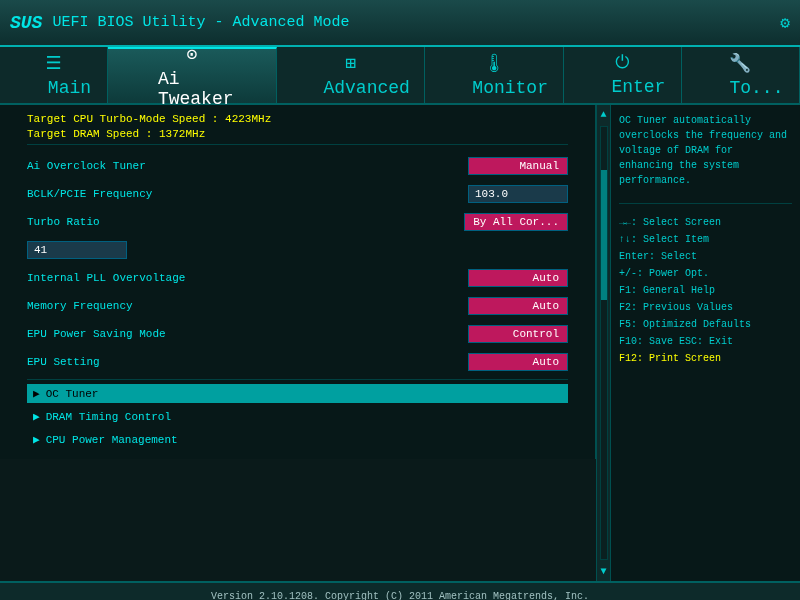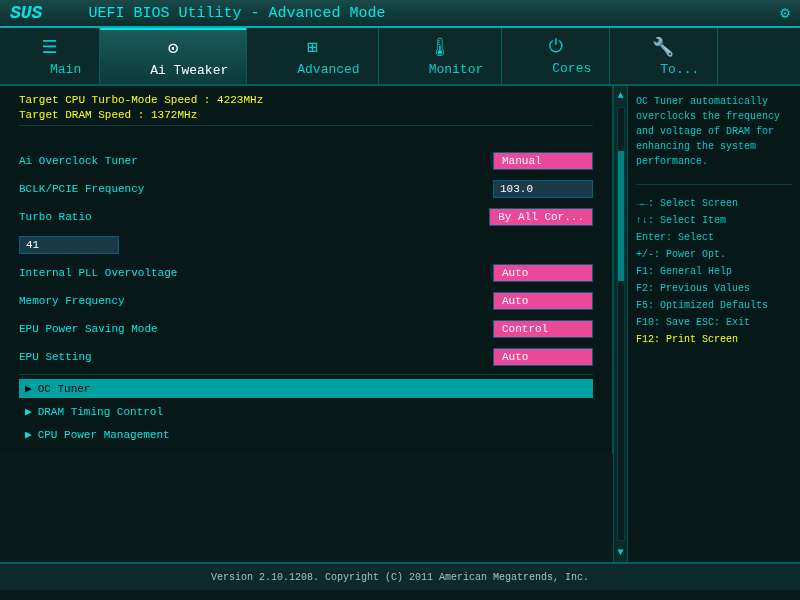--- a/index.html
+++ b/index.html
@@ -8,38 +8,37 @@
       height: 600px;
       background: #0a1a1a;
       font-family: 'Courier New', monospace;
       overflow: hidden;
       color: #00e5e5;
     }
 
     
     .top-bar {
       background: linear-gradient(180deg, #1a4a4a 0%, #0d2e2e 100%);
-      height: 28px;
+      height: 47px;
       display: flex;
       align-items: center;
       padding: 0 10px;
       border-bottom: 2px solid #00b0b0;
     }
     .brand-logo {
       color: #00e5e5;
       font-size: 18px;
       font-weight: bold;
       font-style: italic;
       margin-right: 10px;
     }
     .top-bar-title {
       color: #00e5e5;
       font-size: 15px;
       font-weight: normal;
-      margin-left: 36px;
     }
     .top-bar-icons {
       margin-left: auto;
       display: flex;
       gap: 15px;
       align-items: center;
     }
     .top-icon {
       color: #00cccc;
       font-size: 16px;
@@ -68,71 +67,71 @@
     }
     .tab.active {
       background: linear-gradient(180deg, #1a5a5a 0%, #0d3a3a 100%);
       border-top: 2px solid #00e5e5;
       color: #ffffff;
     }
     .tab .tab-icon {
       font-size: 18px;
     }
     .tab-label {
-      font-size: 13px;
+      font-size: 18px;
       padding-left: 32px;
     }
 
     
     .main-content {
       display: flex;
       height: calc(600px - 38px - 58px - 28px);
     }
 
     
     .left-panel {
       flex: 1;
-      padding: 8px 19px;
+      padding: 8px 27px;
       background: #071818;
       border-right: 1px solid #005050;
       overflow-y: auto;
     }
 
     .info-line {
       color: #ffff00;
       font-size: 11px;
       margin-bottom: 3px;
     }
 
     .settings-list {
-      margin-top: 24px;
+      margin-top: 10px;
     }
 
     .setting-row {
       display: flex;
       align-items: center;
       justify-content: space-between;
       margin-bottom: 6px;
       min-height: 22px;
     }
 
     .setting-label {
       color: #00e5e5;
       font-size: 11px;
       flex: 1;
       max-width: 300px;
     }
 
     .setting-value {
-      background: #ec4899;
+      background: #be185d;
       color: #ffffff;
       font-size: 11px;
       padding: 2px 8px;
       min-width: 100px;
-      text-align: left;
+      text-align: right;
       border: 1px solid #006080;
       cursor: pointer;
     }
 
     .setting-value.input-style {
       background: #1a3a4a;
       color: #ffffff;
       text-align: left;
       padding: 2px 6px;
     }
@@ -189,21 +188,21 @@
     .scroll-thumb {
       width: 100%;
       height: 30%;
       background: #008080;
       position: absolute;
       top: 10%;
     }
 
     
     .right-panel {
-      width: 173px;
+      width: 190px;
       background: #071818;
       padding: 8px;
       border-left: 1px solid #005050;
     }
 
     .help-text {
       color: #00cccc;
       font-size: 10px;
       line-height: 1.5;
       margin-bottom: 15px;
@@ -273,21 +272,21 @@
   <div class="tab">
     <span class="tab-icon">⊞</span>
     <span class="tab-label">Advanced</span>
   </div>
   <div class="tab">
     <span class="tab-icon">🌡</span>
     <span class="tab-label">Monitor</span>
   </div>
   <div class="tab">
     <span class="tab-icon">⏻</span>
-    <span class="tab-label">Cores</span>
+    <span class="tab-label">Enter</span>
   </div>
   <div class="tab">
     <span class="tab-icon">🔧</span>
     <span class="tab-label">To...</span>
   </div>
 </div>
 
 <div class="main-content">
 
   <div class="center-area">

